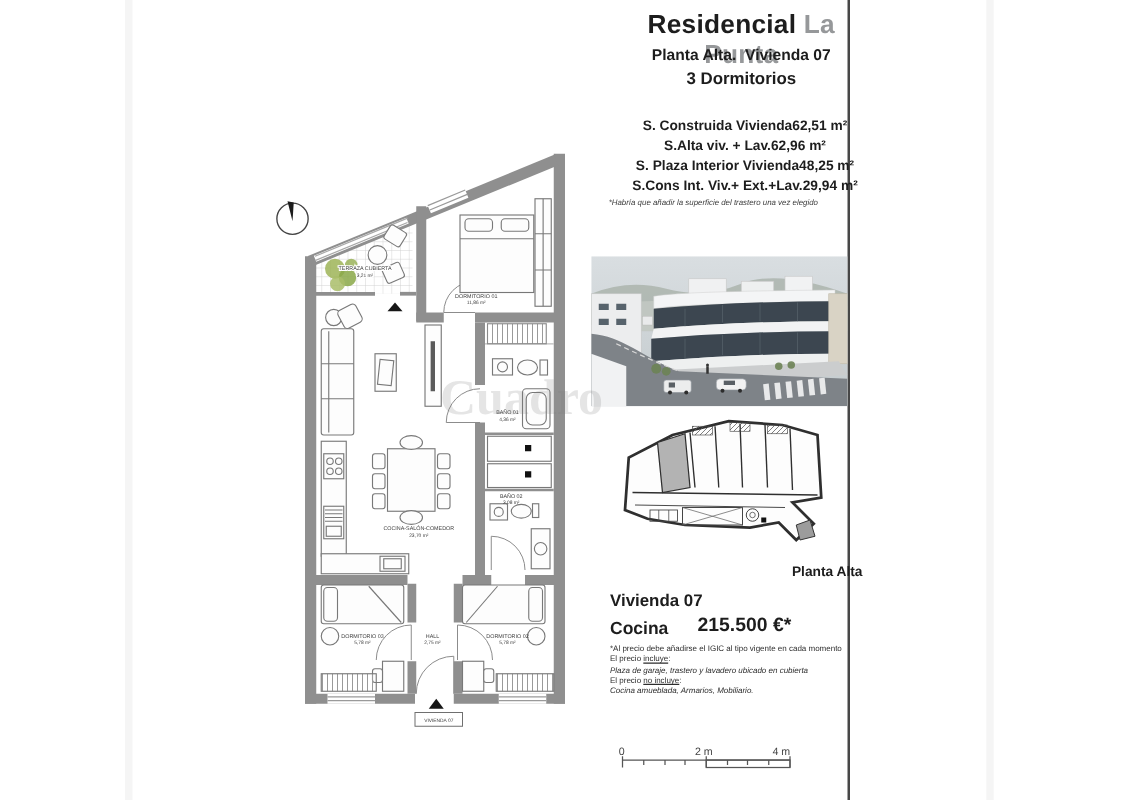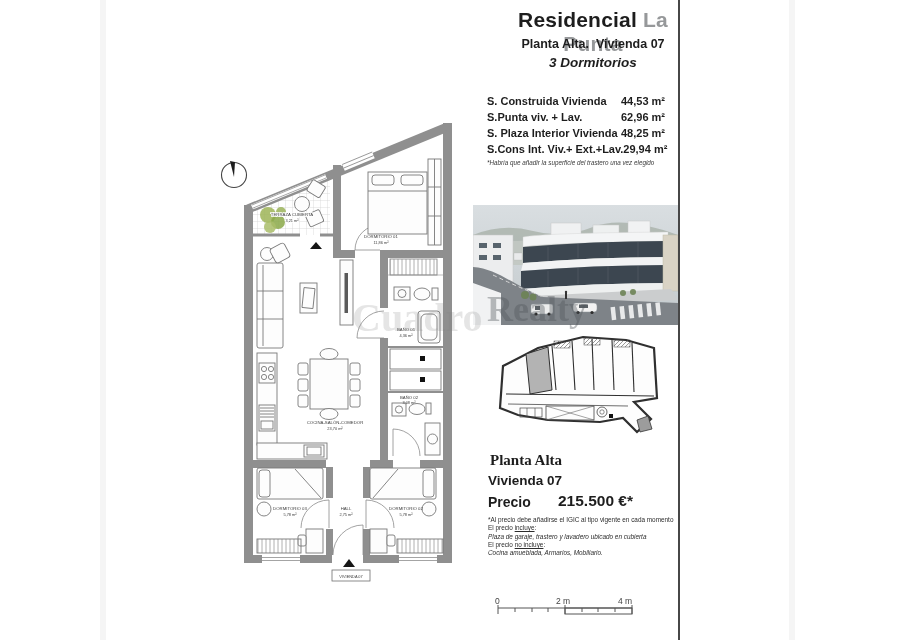--- a/index.html
+++ b/index.html
@@ -6,27 +6,27 @@
   .page{position:relative;width:900px;height:640px;background:#ffffff;overflow:hidden;
         font-family:"Liberation Sans",sans-serif;color:#1d1d1d;}
   .abs{position:absolute;}
   .edge{position:absolute;top:0;height:640px;width:6px;background:rgba(0,0,0,0.04);}
   .divider{position:absolute;top:0;left:678px;width:2px;height:640px;background:#474747;}
   
   .rp{left:488px;width:210px;text-align:center;}
   .title{top:8px;font-size:21px;font-weight:bold;letter-spacing:0.2px;}
   .title .accent{color:#96989a;}
   .sub1{top:37px;font-size:12.5px;font-weight:bold;white-space:pre-wrap;}
-  .sub2{top:55px;font-size:13.5px;font-weight:bold;font-style:italic;}
+  .sub2{top:55px;font-size:13.5px;font-weight:bold;}
   .sub3{top:75px;font-size:12px;font-weight:bold;}
   .surftable{left:487px;top:93px;width:178px;}
-  .srow{display:flex;justify-content:space-between;font-size:11px;font-weight:bold;
-        height:16px;line-height:16px;white-space:nowrap;}
+  .srow{display:flex;justify-content:center;font-size:11px;font-weight:bold;
+        height:16px;line-height:16px;white-space:nowrap;margin-left:40px;}
   .footnote{left:487px;top:159px;width:185px;font-size:6.3px;font-style:italic;color:#3a3a3a;text-align:left;}
-  .kpcaption{left:490px;top:452px;width:200px;text-align:left;font-size:15px;font-weight:bold;font-family:Liberation Serif, serif;}
+  .kpcaption{left:490px;top:452px;width:200px;text-align:right;font-size:11px;font-weight:bold;}
   .punit{left:488px;top:473px;font-size:13.5px;font-weight:bold;}
   .plabel{left:488px;top:494px;font-size:14px;font-weight:bold;}
   .pvalue{left:558px;top:492px;font-size:15.5px;font-weight:bold;text-align:center;}
   .pnotes{left:488px;top:516px;width:190px;font-size:6.4px;color:#2c2c2c;text-align:left;line-height:8.3px;}
   .pnotes .it{font-style:italic;}
   .pnotes .ul{text-decoration:underline;}
   .wm{position:absolute;font-family:"Liberation Serif",serif;font-weight:bold;pointer-events:none;}
   .wm1{left:352px;top:294px;font-size:40px;color:rgba(125,125,125,0.20);}
   .wm2{left:487px;top:288px;font-size:36px;color:rgba(80,85,90,0.38);}
   svg text{font-family:"Liberation Sans",sans-serif;}
@@ -270,24 +270,24 @@
   <div class="abs rp title">
     <span>Residencial</span>
     <span class="accent">La Punta</span>
   </div>
   <div class="abs rp sub1">Planta Alta.  Vivienda 07</div>
   <div class="abs rp sub2">3 Dormitorios</div>
 
   <div class="abs surftable">
     <div class="srow">
       <span>S. Construida Vivienda</span>
-      <span>44,53 m²</span>
+      <span>62,51 m²</span>
     </div>
     <div class="srow">
-      <span>S.Punta viv. + Lav.</span>
+      <span>S.Alta viv. + Lav.</span>
       <span>62,96 m²</span>
     </div>
     <div class="srow">
       <span>S. Plaza Interior Vivienda</span>
       <span>48,25 m²</span>
     </div>
     <div class="srow">
       <span>S.Cons Int. Viv.+ Ext.+Lav.</span>
       <span>29,94 m²</span>
     </div>
@@ -402,21 +402,21 @@
     <rect x="121" y="82" width="4" height="4" fill="#111"></rect>
     <rect x="32" y="76" width="22" height="9" fill="none" stroke="#444" stroke-width="0.7"></rect>
     <line x1="39" y1="76" x2="39" y2="85" stroke="#444" stroke-width="0.6"></line>
     <line x1="47" y1="76" x2="47" y2="85" stroke="#444" stroke-width="0.6"></line>
     <polygon points="149,88 160,84 164,97 152,100" fill="#9c9c9c" stroke="#333" stroke-width="0.8"></polygon>
   </svg>
 
   <div class="abs kpcaption">Planta Alta</div>
 
   <div class="abs punit">Vivienda 07</div>
-  <div class="abs plabel">Precio</div>
+  <div class="abs plabel">Cocina</div>
   <div class="abs pvalue">215.500 €*</div>
   <div class="abs pnotes">
     <div>*Al precio debe añadirse el IGIC al tipo vigente en cada momento</div>
     <div><span>El precio </span><span class="ul">incluye</span><span>:</span></div>
     <div class="it">Plaza de garaje, trastero y lavadero ubicado en cubierta</div>
     <div><span>El precio </span><span class="ul">no incluye</span><span>:</span></div>
     <div class="it">Cocina amueblada, Armarios, Mobiliario.</div>
   </div>
 
   <svg class="abs" style="left:492px;top:595px;" width="148" height="26" viewBox="0 0 148 26">
@@ -432,15 +432,14 @@
         <line x1="40" y1="13" x2="40" y2="17"></line>
       <line x1="56" y1="13" x2="56" y2="17"></line>
       <line x1="90" y1="13" x2="90" y2="17"></line>
         <line x1="106" y1="13" x2="106" y2="17"></line>
       <line x1="123" y1="13" x2="123" y2="17"></line>
       <rect x="73" y="13" width="67" height="6"></rect>
     </g>
   </svg>
 
   <div class="wm wm1">Cuadro</div>
-  <div class="wm wm2">Realty</div>
 
 </div>
 
 </body></html>

